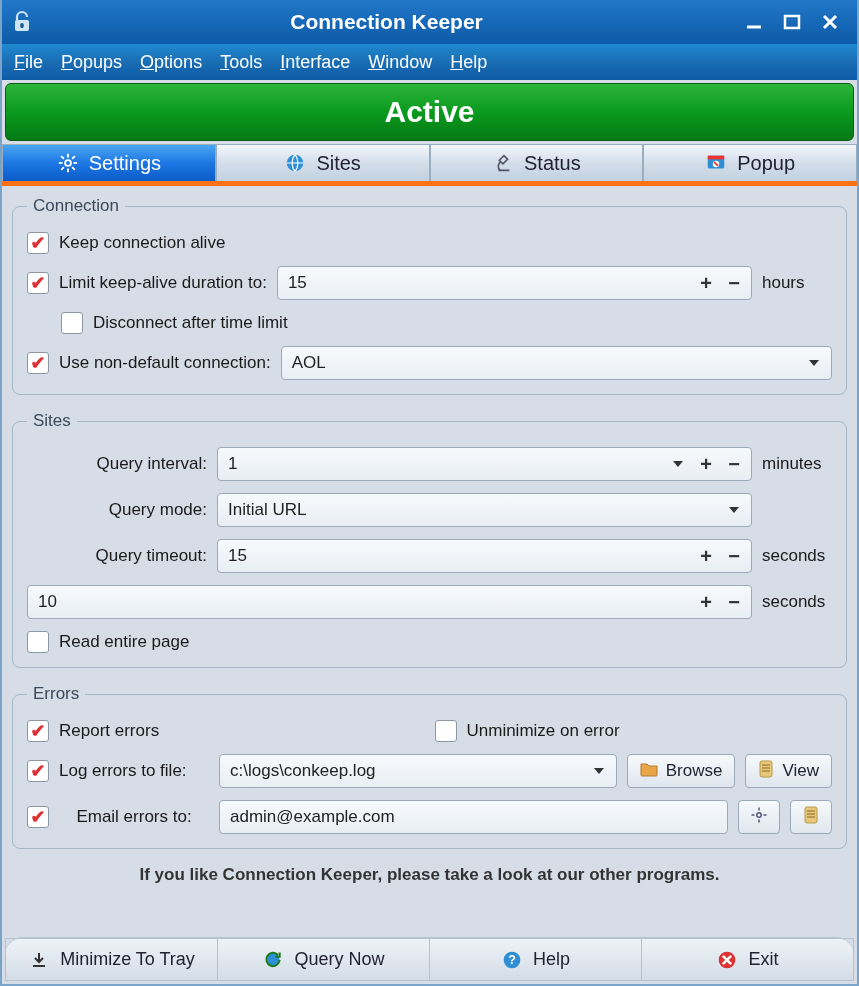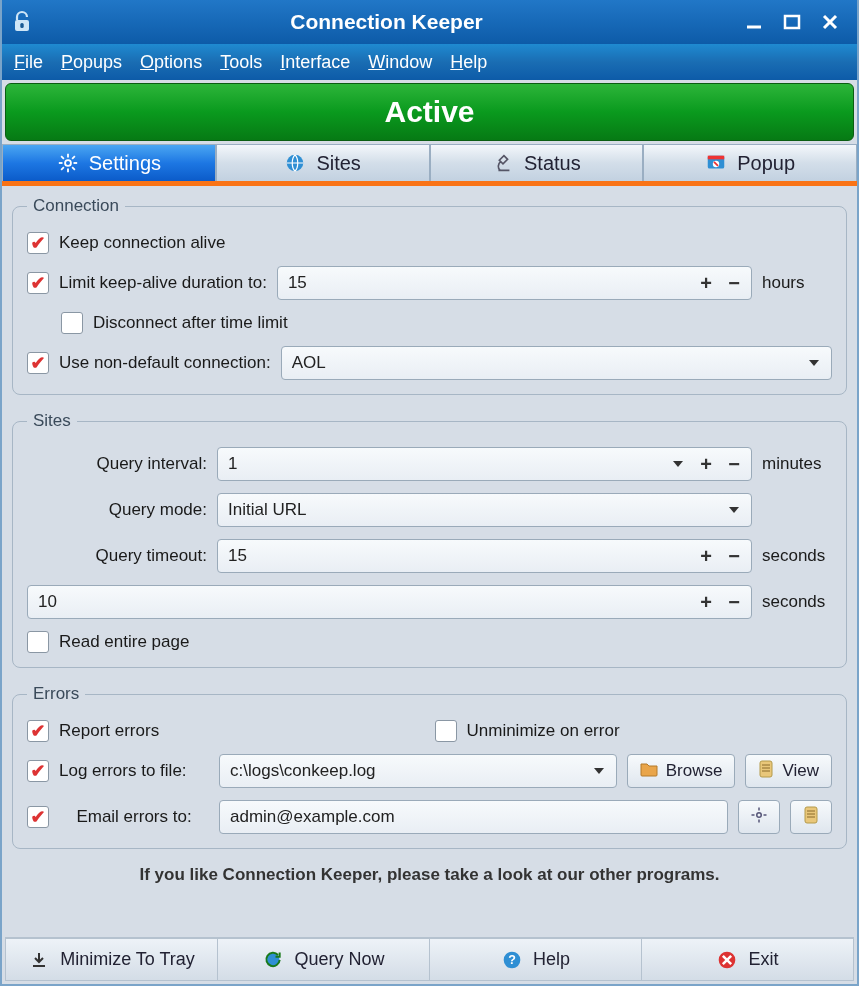--- a/index.html
+++ b/index.html
@@ -154,20 +154,21 @@
     text-align:center; font-weight:600;
     color:#333; margin: 12px 0 10px 0;
   }
   
   .footer {
     height:44px;
     background: linear-gradient(to bottom,#eef3f8,#d3dce6);
     border-top:1px solid #b5c2cf;
     display:flex;
     margin: 0 3px 3px 3px;
+    border-radius: 18px;
   }
   .footer .fbtn{
     flex:1;
     display:flex;align-items:center;justify-content:center;gap:10px;
     border:1px solid #b5c2cf;
     border-left:none;
     font-size:18px;
     color:#223;
   }
   .footer .fbtn:first-child{border-left:1px solid #b5c2cf;}

